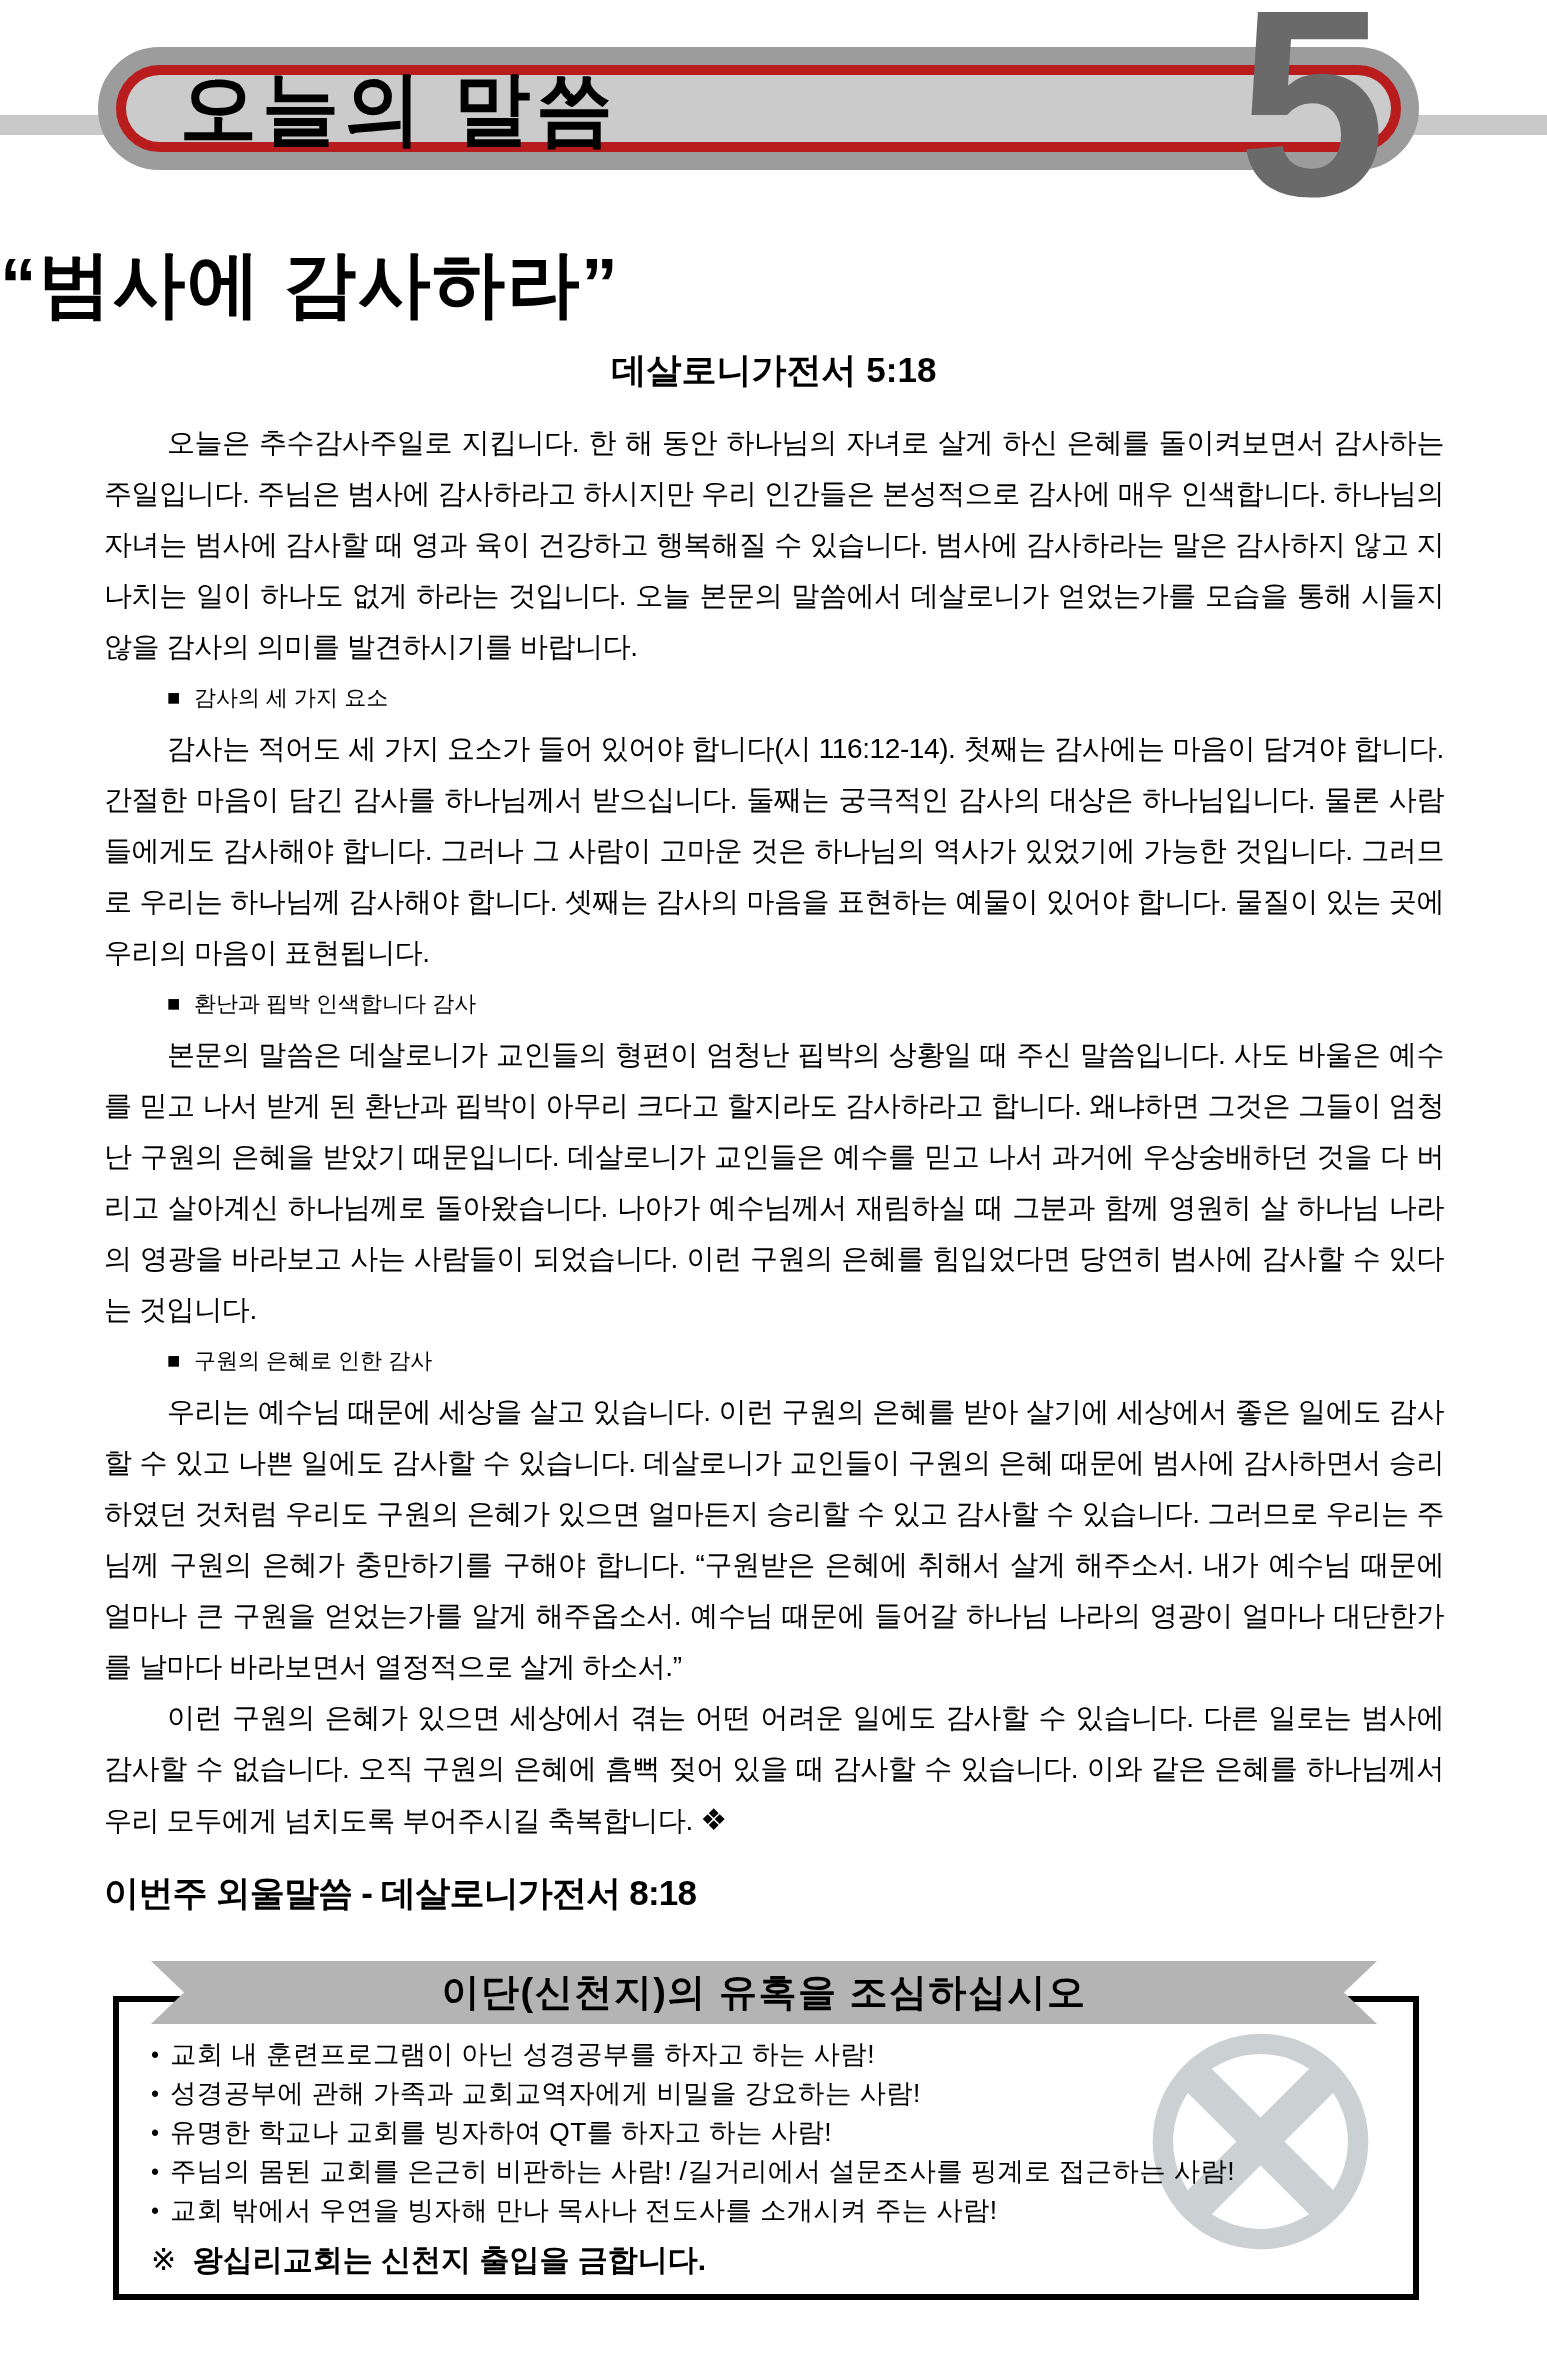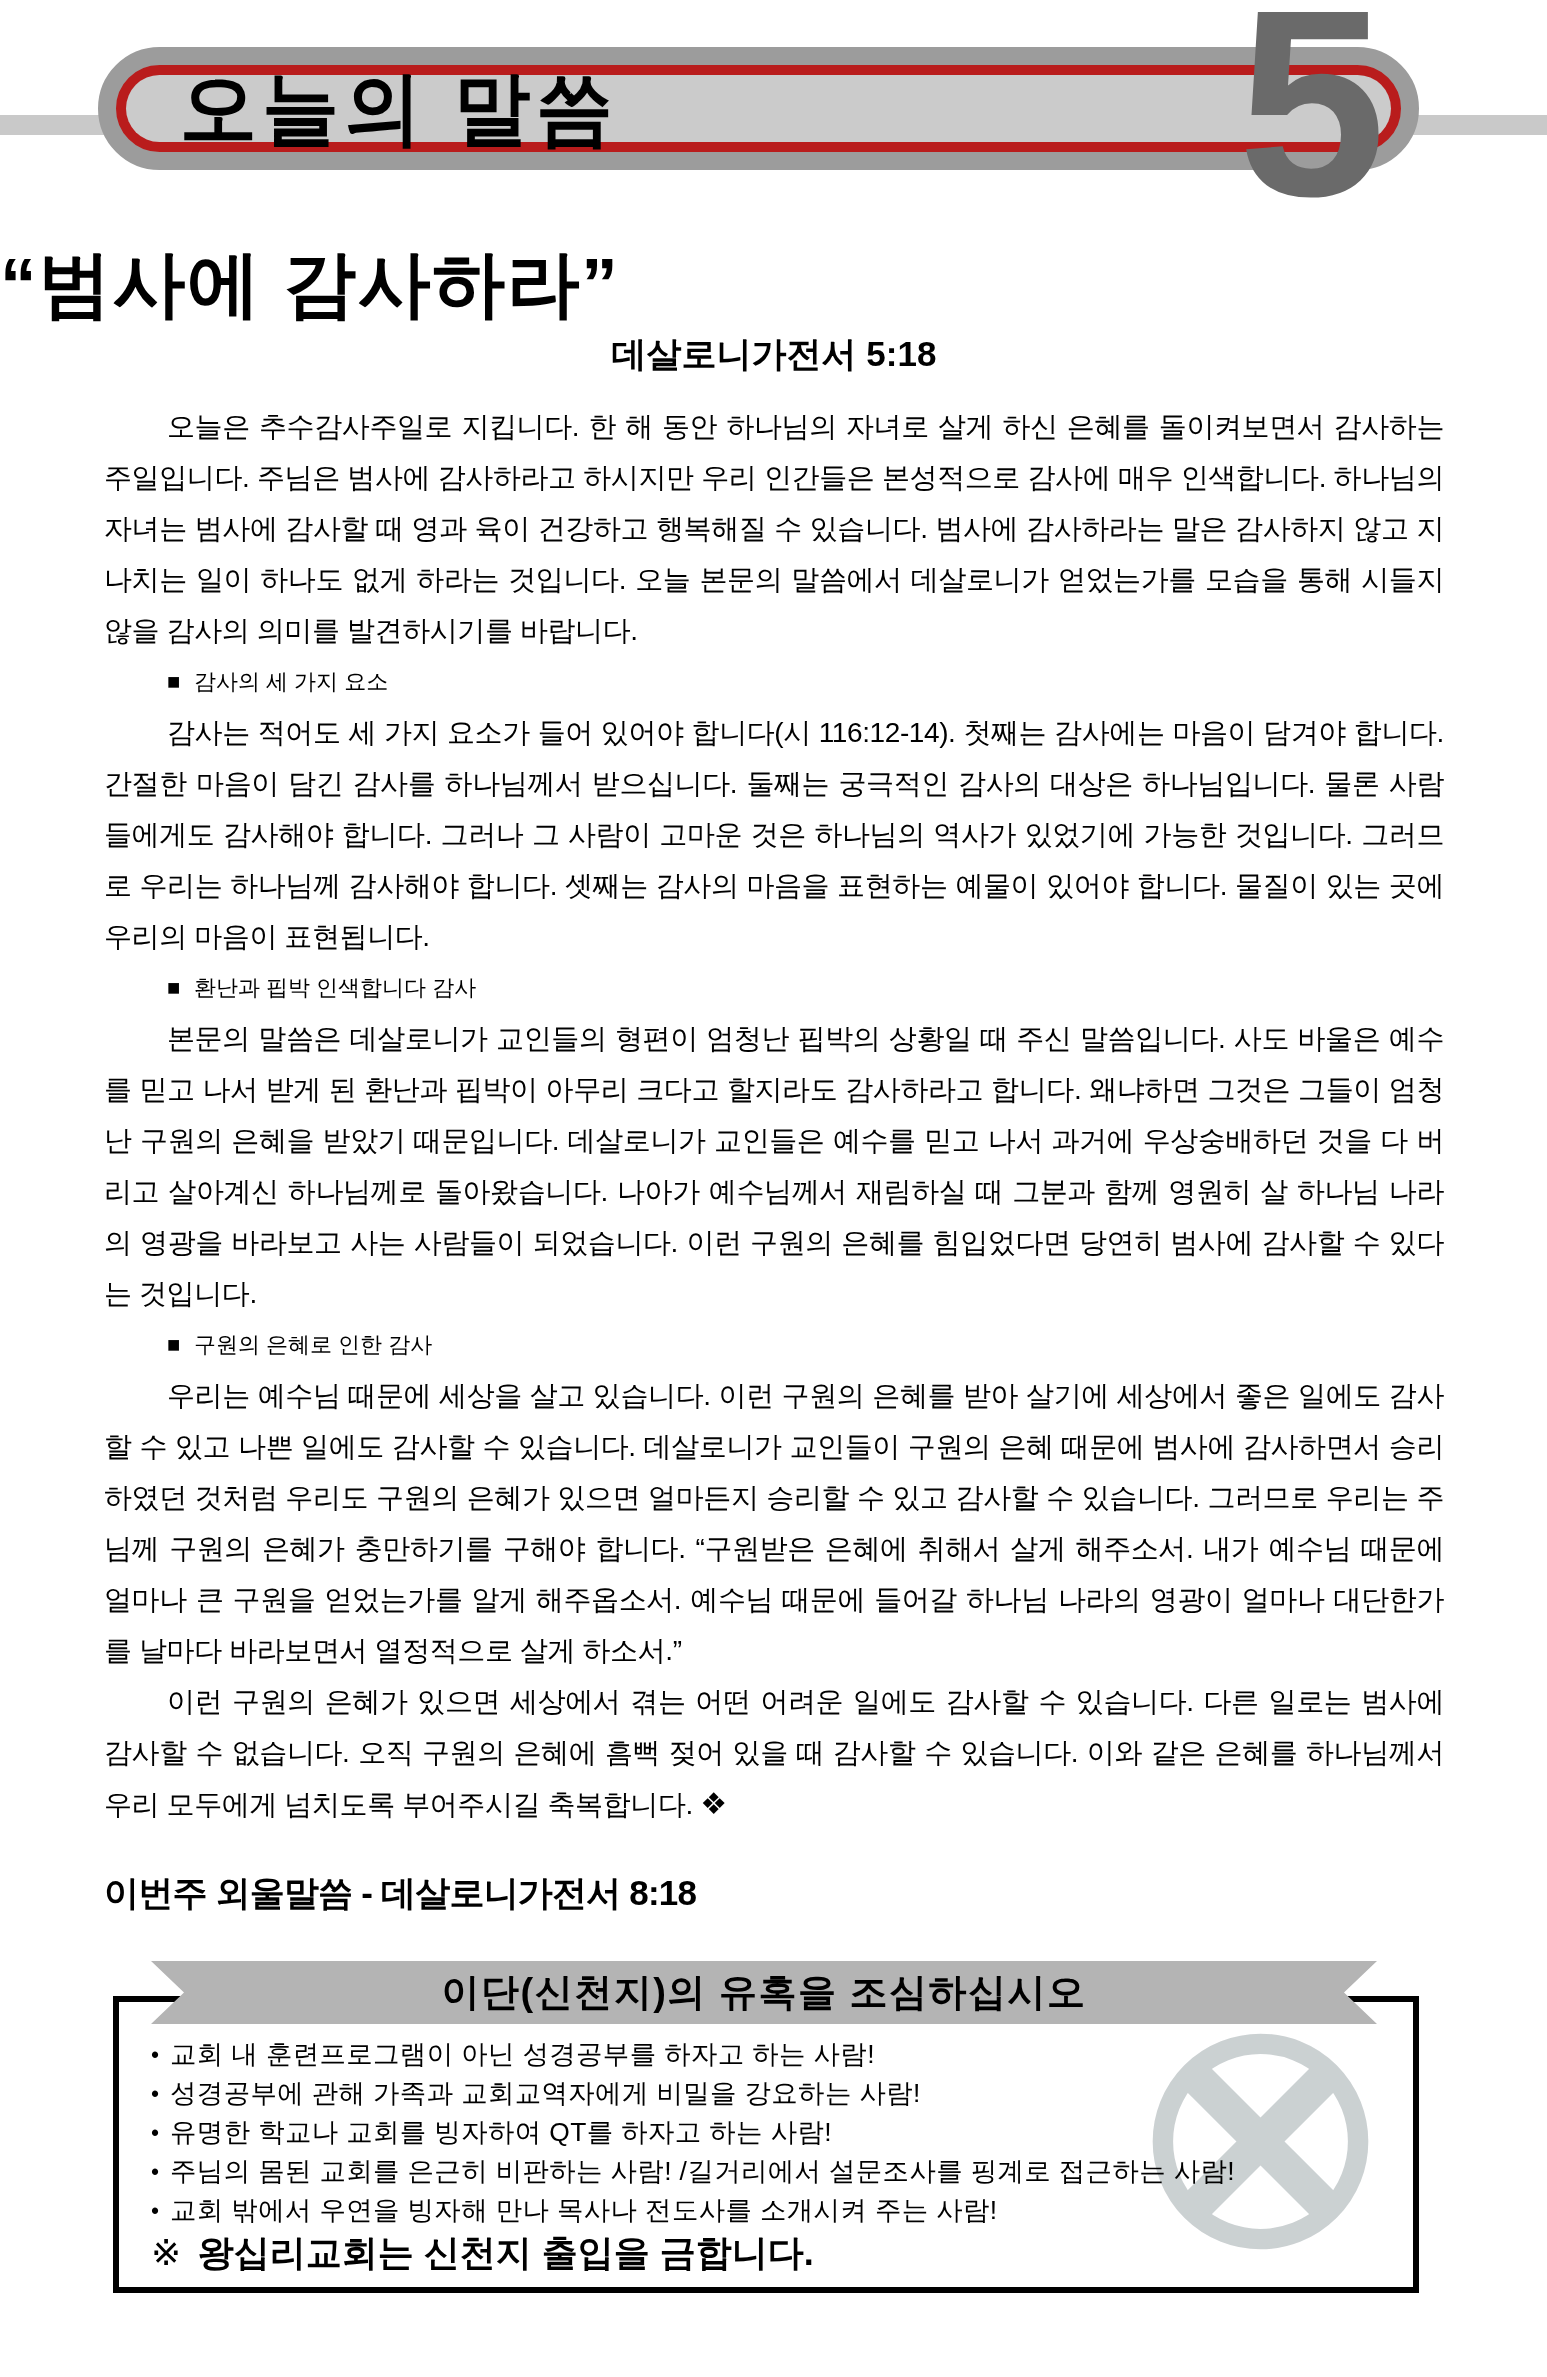--- a/index.html
+++ b/index.html
@@ -31,21 +31,21 @@
   .hdr-num{
     position:absolute;left:1238px;top:-30px;
     font-size:266px;line-height:1;font-weight:bold;color:#6a6a6a;
   }
   
   .sermon-title{
     font-size:73px;font-weight:bold;
     margin:7.6px 0 0;letter-spacing:1.5px;line-height:1.35;
   }
   .sermon-ref{
-    text-align:center;font-size:35px;font-weight:bold;margin:0;line-height:1.2;
+    text-align:center;font-size:35px;font-weight:bold;margin:16px;line-height:1.2;
   }
   
   .content{
     margin:26px 104px 0 104px;
     font-size:28px;line-height:51px;
     text-align:justify;word-break:break-all;
     letter-spacing:-0.4px;
   }
   .content p{margin:0;text-indent:63px;}
   .content h3{margin:0;font-size:22px;line-height:51px;text-indent:63px;font-weight:normal;letter-spacing:0;}
@@ -66,21 +66,21 @@
   }
   .ribbon{
     position:absolute;top:0;left:38px;right:42px;height:63px;z-index:3;
     background:#b4b4b4;
     clip-path:polygon(0 0,100% 0,calc(100% - 33px) 50%,100% 100%,0 100%,33px 50%);
     display:flex;align-items:center;justify-content:center;
     font-size:38px;font-weight:bold;letter-spacing:1.5px;
   }
   .witem{margin:0;font-size:26.4px;line-height:38px;letter-spacing:0.4px;position:relative;z-index:2;}
   .wbullet{font-size:23px;margin-right:10.6px;}
-  .wnotice{margin:1px 0 0;font-size:36px;font-weight:bold;line-height:44px;position:relative;z-index:2;}
+  .wnotice{margin:8px 0 0;font-size:30px;font-weight:bold;line-height:44px;position:relative;z-index:2;}
   .wnotice-prefix{margin-right:16.6px;font-weight:normal;}
   .watermark{position:absolute;right:39px;top:26px;z-index:1;opacity:0.85;}
 </style>
 </head>
 <body>
 
 <div class="page">
 
   <div class="hdr">
     <div class="hdr-bar"></div>

